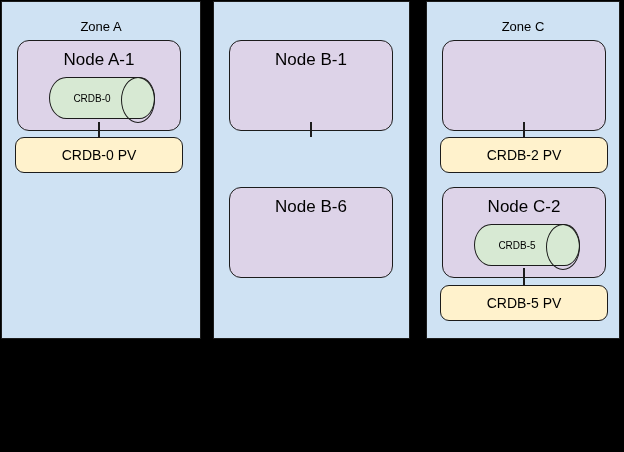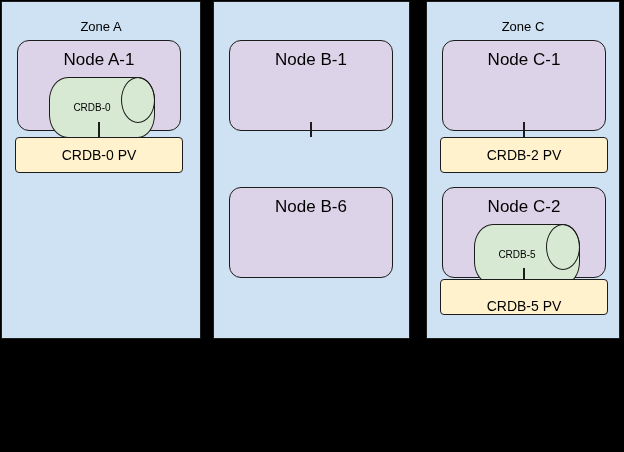--- a/index.html
+++ b/index.html
@@ -30,21 +30,21 @@
     position:absolute;left:15px;width:164px;height:91px;
     background:var(--node-fill);
     border:1px solid var(--border);
     border-radius:12px;
   }
   .node-title{
     padding-top:11px;text-align:center;
     font-size:17px;line-height:15px;
   }
   .cylinder{
-    position:absolute;left:31px;top:36px;width:106px;height:61px;
+    position:absolute;left:31px;top:36px;width:106px;height:42px;
     background:var(--cylinder-fill);
     border:1px solid var(--border);
     border-radius:19px 17px 17px 19px / 23px 23px 23px 23px;
   }
   .cyl-ellipse{
     position:absolute;top:-1px;right:-1px;width:34px;height:46px;
     border:1px solid var(--border);
     border-radius:50%;
   }
   .cyl-label{
@@ -52,21 +52,21 @@
     padding-right:20px;font-size:10px;
   }
   .connector{
     position:absolute;left:96px;width:2px;
     background:var(--border);
   }
   .pv{
     position:absolute;left:13px;width:168px;height:36px;
     background:var(--pv-fill);
     border:1px solid var(--border);
-    border-radius:4px;
+    border-radius:9px;
     display:flex;align-items:center;justify-content:center;
   }
   .pv-label{font-size:14px;}
 </style>
 </head>
 <body>
 
 <div class="canvas">
 
   <div class="zone" style="left:1px;width:200px;">
@@ -90,32 +90,31 @@
     </div>
     <div class="connector" style="top:120px;height:15px;"></div>
     <div class="node" style="top:185px;">
       <div class="node-title">Node B-6</div>
     </div>
   </div>
 
   <div class="zone" style="left:426px;width:194px;">
     <div class="zone-title">Zone C</div>
     <div class="node" style="top:38px;">
-      <div class="node-title">Node C-1</div>
     </div>
     <div class="connector" style="top:120px;height:15px;"></div>
     <div class="pv" style="top:135px;">
       <div class="pv-label">CRDB-2 PV</div>
     </div>
     <div class="node" style="top:185px;">
       <div class="node-title">Node C-2</div>
       <div class="cylinder">
         <div class="cyl-ellipse"></div>
         <div class="cyl-label">CRDB-5</div>
       </div>
     </div>
     <div class="connector" style="top:266px;height:17px;"></div>
-    <div class="pv" style="top:277px;align-items:flex-end;">
+    <div class="pv" style="top:283px;">
       <div class="pv-label">CRDB-5 PV</div>
     </div>
   </div>
 
 </div>
 
 </body></html>

